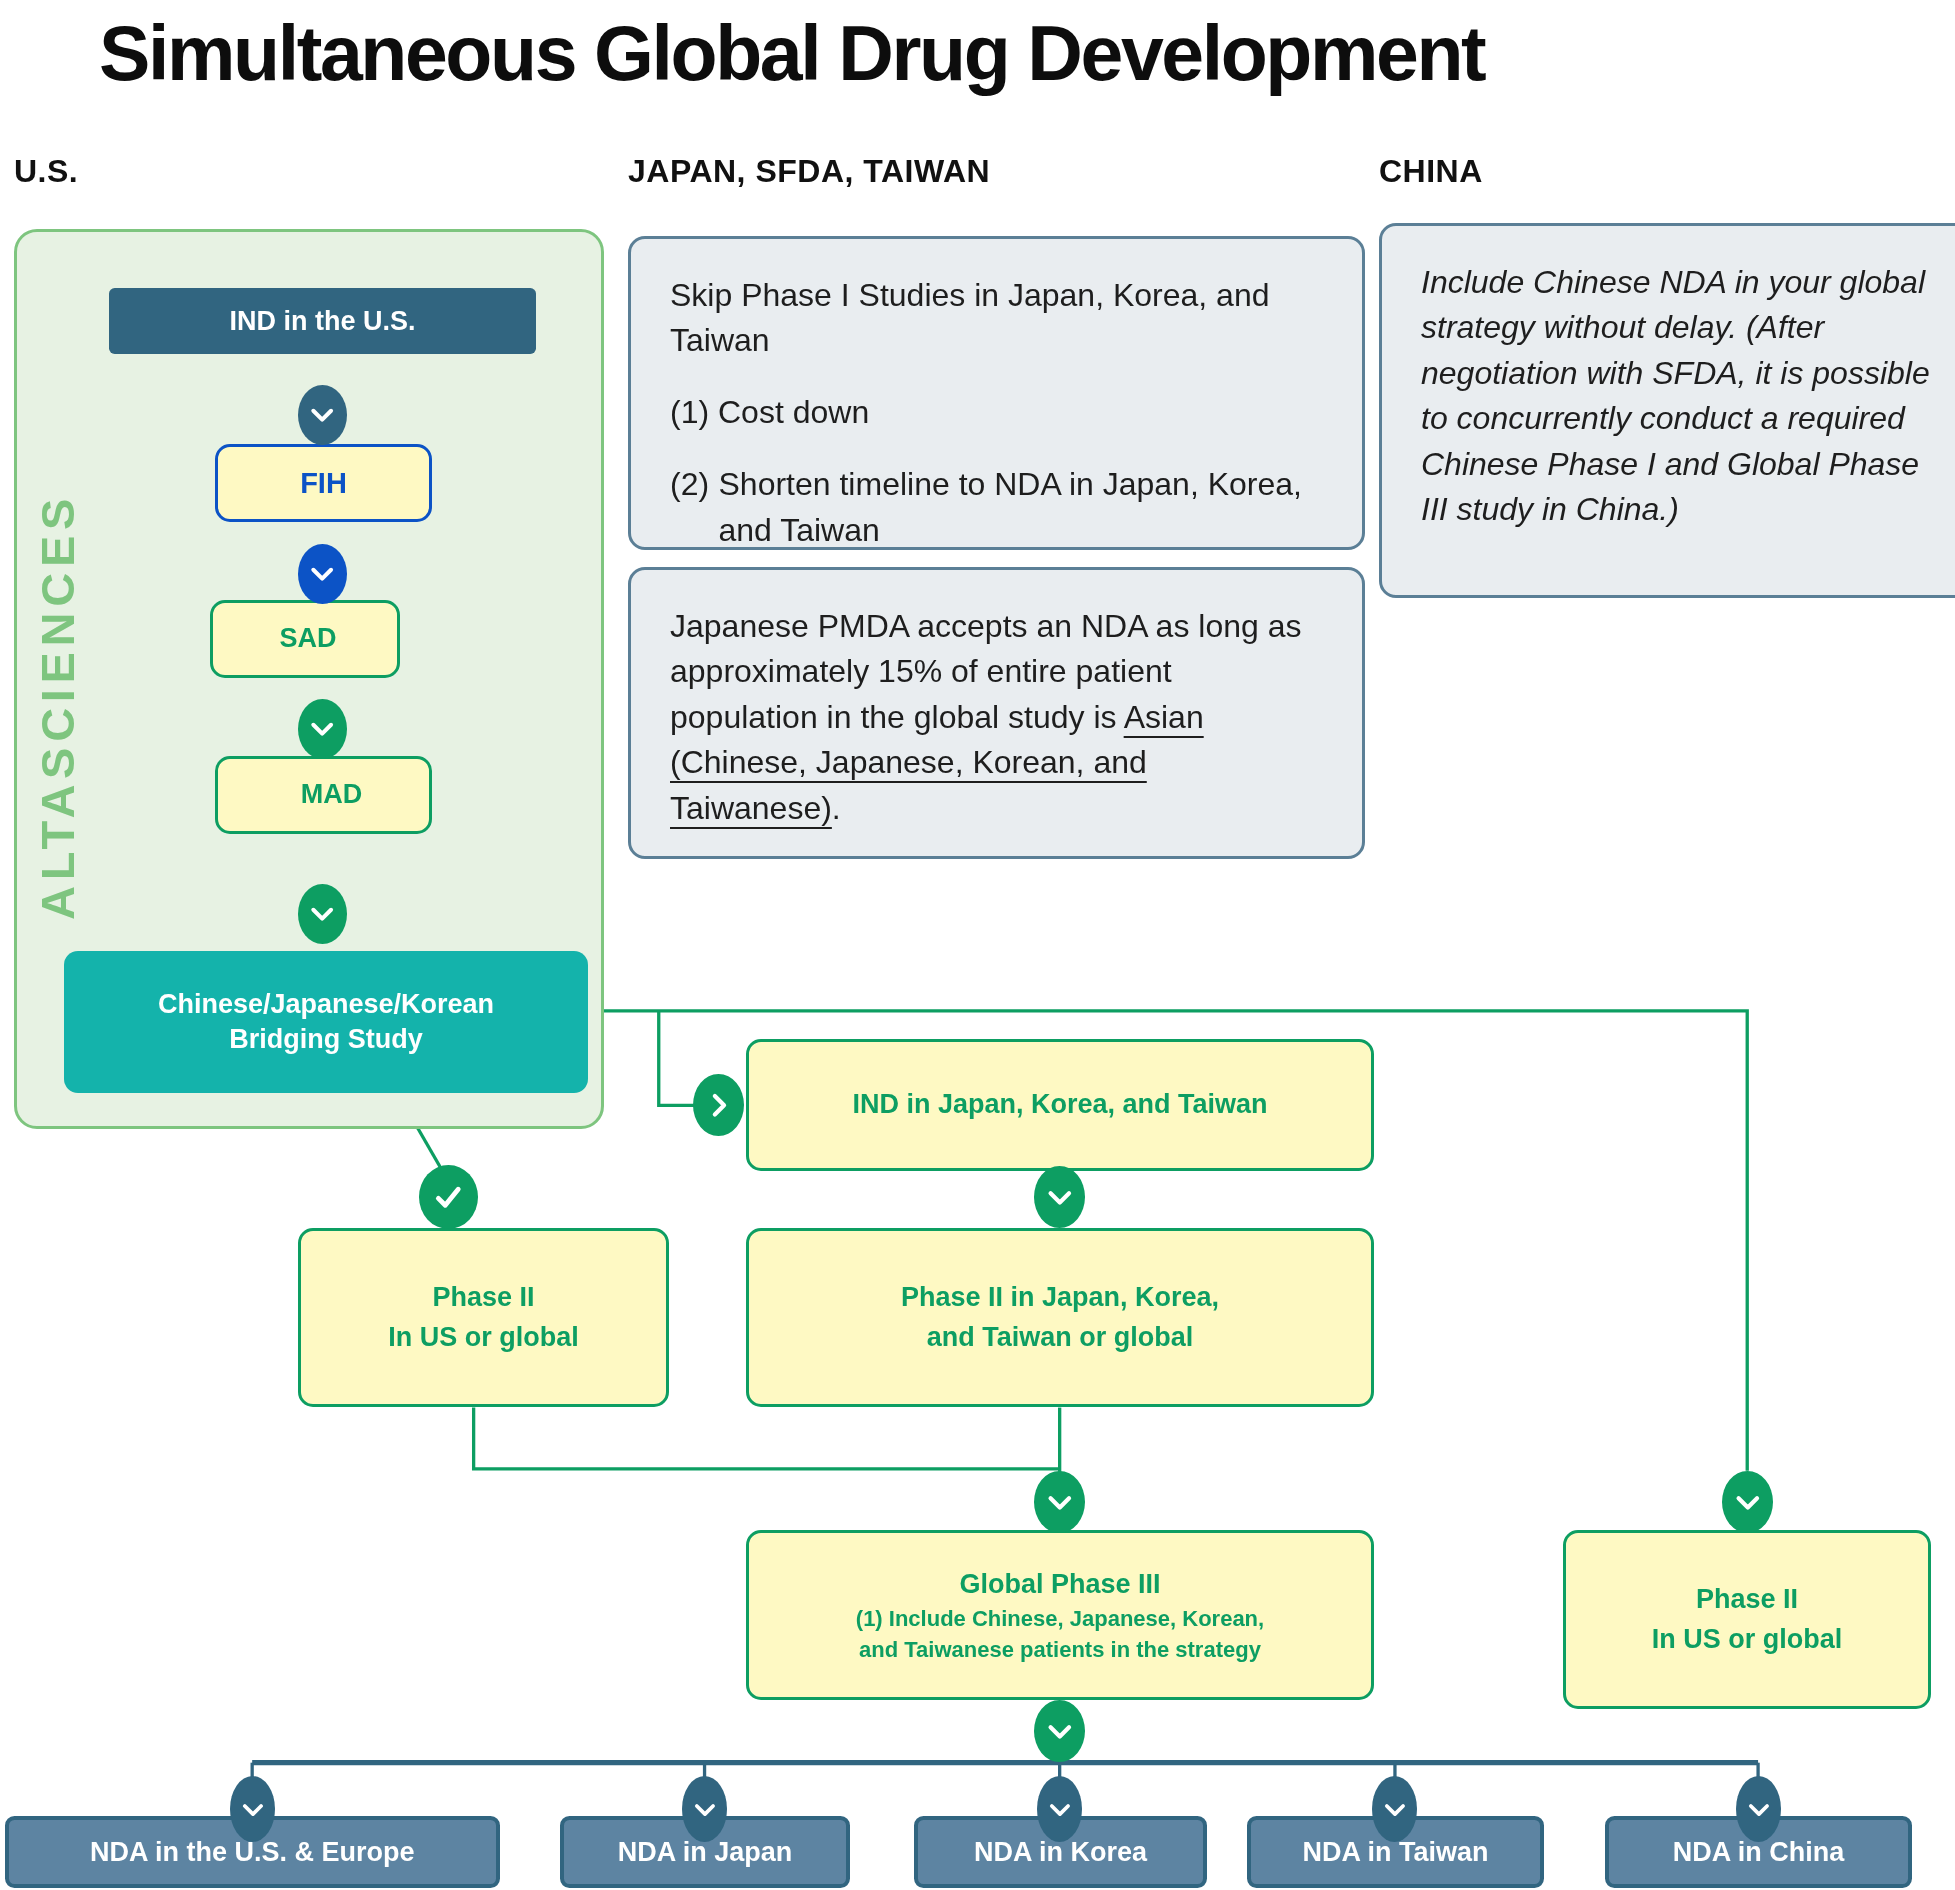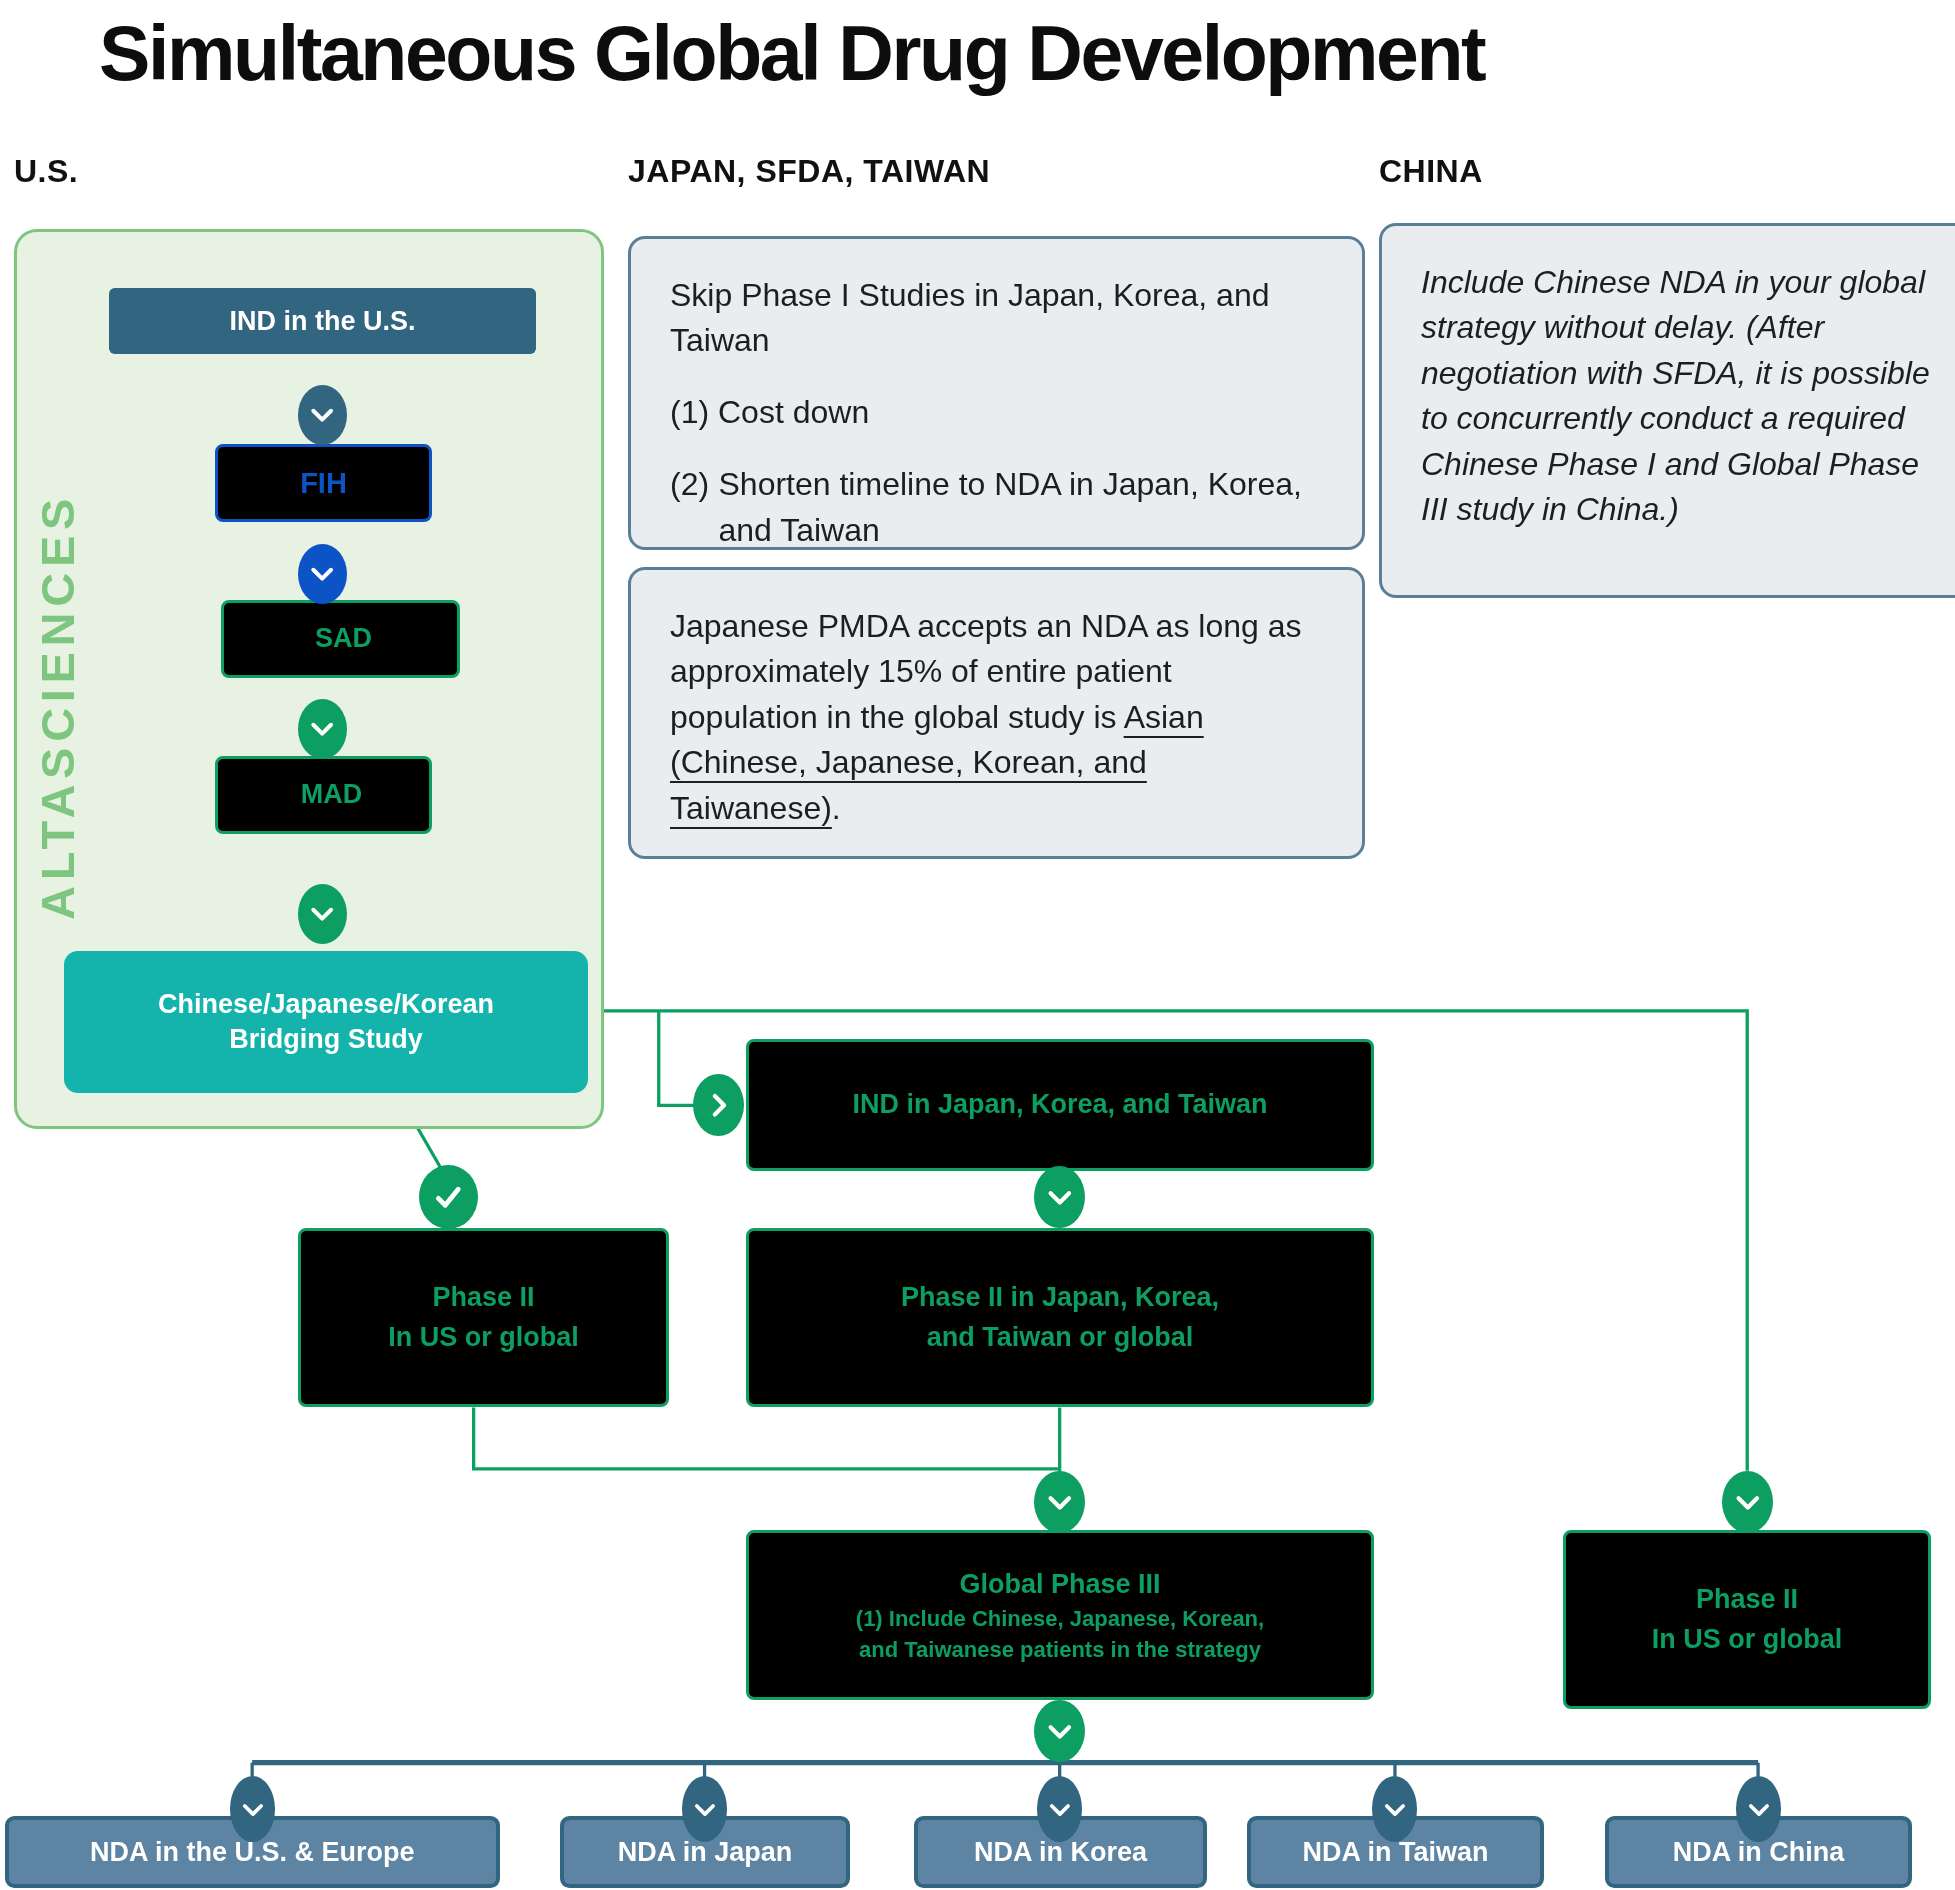--- a/index.html
+++ b/index.html
@@ -22,21 +22,21 @@
   .hang{display:flex;gap:9.4px;}
   .u-line{text-decoration:underline;text-underline-offset:7.6px;text-decoration-thickness:1.9px;}
   .italic{font-style:italic;}
 
   .watermark{font-size:47px;font-weight:800;letter-spacing:5.7px;color:#7ec57f;
              text-align:center;transform:rotate(-90deg);white-space:nowrap;}
 
   
   .solid-dark{background:#316580;border-radius:5.7px;color:#fff;font-size:27px;font-weight:800;}
   .teal-box{background:#14b3ab;border-radius:14px;color:#fff;font-size:27px;font-weight:800;line-height:1.3;margin-top:11px;}
-  .outline-box{background:#000000;border-radius:8px;font-weight:800;}
+  .outline-box{background:#fef9c3;border-radius:15px;font-weight:800;}
   .b-blue{border:3.3px solid #0c53c6;color:#0c53c6;font-size:29px;}
   .b-green{border:3.3px solid #0d9e62;color:#0d9e62;font-size:27px;line-height:1.45;}
   .gp3-title{font-size:27px;font-weight:800;}
   .gp3-cap{font-size:22px;font-weight:600;line-height:1.4;}
 
   .nda-box{background:#5d84a2;border:4.7px solid #316580;border-radius:9.4px;color:#fff;
            font-size:27px;font-weight:800;}
 
   
   .chev{position:absolute;border-radius:50%;display:flex;align-items:center;justify-content:center;z-index:5;}
@@ -81,21 +81,21 @@
   <div class="abs title" style="left:99px;top:8.5px;">Simultaneous Global Drug Development</div>
   <div class="abs colhead" style="left:14px;top:153px;width:590px;">U.S.</div>
   <div class="abs colhead" style="left:628px;top:153px;width:737px;">JAPAN, SFDA, TAIWAN</div>
   <div class="abs colhead" style="left:1379px;top:153px;width:562px;">CHINA</div>
 
   <div class="abs green-panel z2" style="left:14px;top:229px;width:590px;height:900px;"></div>
   <div class="abs watermark z2" style="left:-272px;top:678px;width:661px;height:57px;">ALTASCIENCES</div>
 
   <div class="abs flexc solid-dark z2" style="left:109px;top:288px;width:427px;height:66px;">IND in the U.S.</div>
   <div class="abs flexc outline-box b-blue z2" style="left:215px;top:444px;width:217px;height:78px;">FIH</div>
-  <div class="abs flexc outline-box b-green z2" style="left:221px;top:600px;width:239px;height:78px;padding-left:6px;">SAD</div>
+  <div class="abs flexc outline-box b-green z2" style="left:210px;top:600px;width:190px;height:78px;padding-left:6px;">SAD</div>
   <div class="abs flexc outline-box b-green z2" style="left:215px;top:756px;width:217px;height:78px;padding-left:16px;">MAD</div>
   <div class="abs flexc teal-box z2" style="left:64px;top:940px;width:524px;height:142px;flex-direction:column;">
     <div>Chinese/Japanese/Korean</div>
     <div>Bridging Study</div>
   </div>
 
   <div class="chev bg-slate" style="left:298px;top:385px;width:49px;height:60px;">
     <svg viewBox="0 0 24 24">
         <path d="M5 9 L12 16 L19 9" stroke="#fff" stroke-width="3.2" fill="none" stroke-linecap="round" stroke-linejoin="round"></path>
       </svg>

